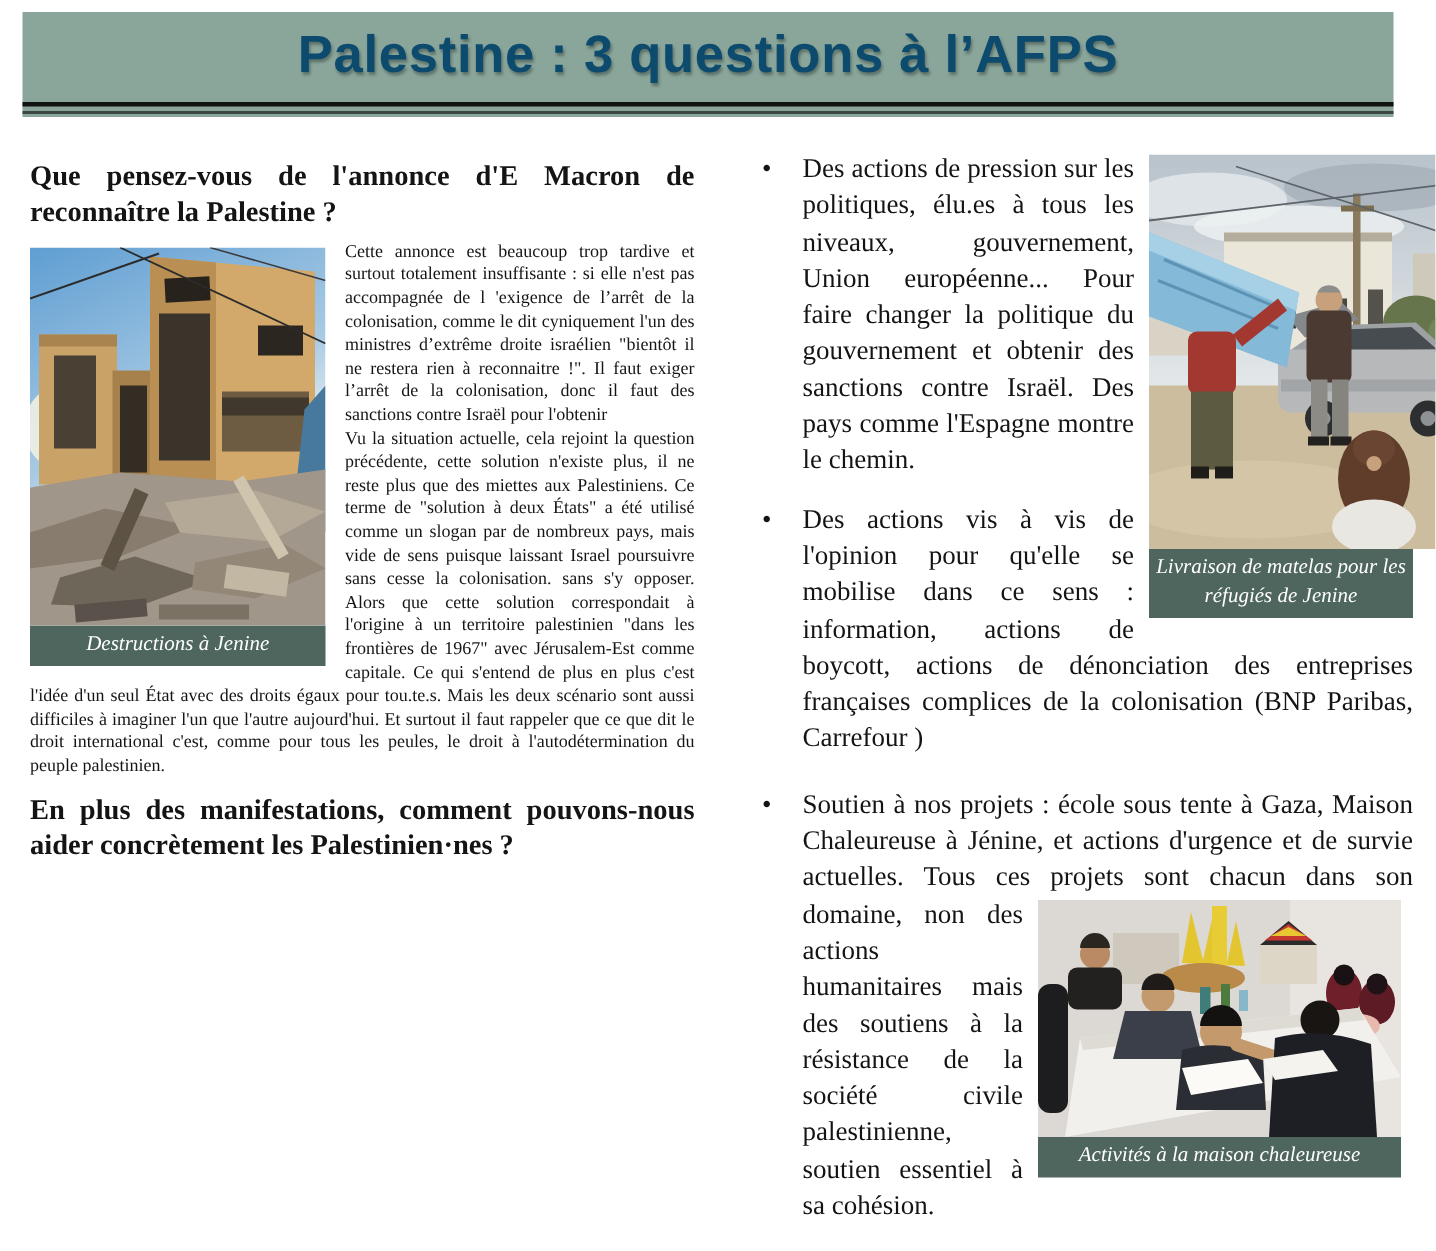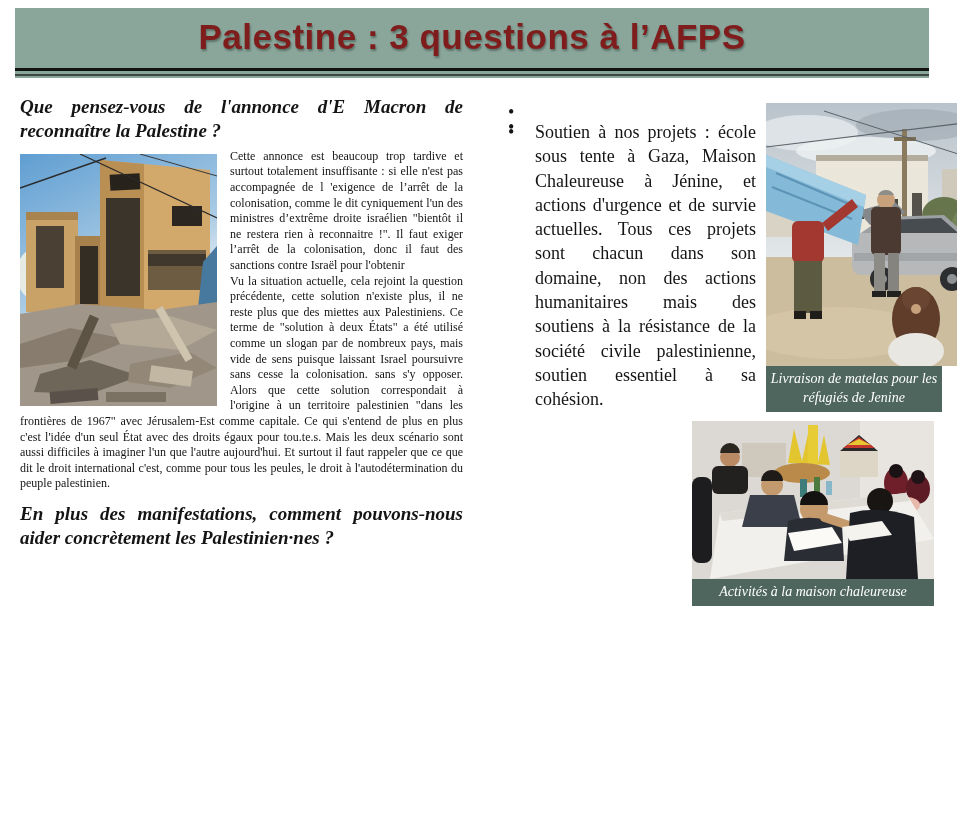--- a/index.html
+++ b/index.html
@@ -7,34 +7,34 @@
     position:relative;width:957px;height:834px;background:#ffffff;
     font-family:"Liberation Serif", serif;color:#141414;overflow:hidden;
   }
   
   .banner{
     position:absolute;left:15px;top:8px;width:914px;height:70px;
     background:#8aa69b;
   }
   .banner-title{
     font-family:"Liberation Sans", sans-serif;
-    color:#7f1d1d;font-size:35px;font-weight:600;letter-spacing:.5px;
+    color:#0c4a6e;font-size:35px;font-weight:600;letter-spacing:.5px;
     text-align:center;line-height:58px;
     text-shadow:1px 2px 2px rgba(40,50,45,.45);
   }
   .banner-line-thick{position:absolute;left:0;right:0;bottom:7px;height:3px;background:#101311;}
   .banner-line-thin{position:absolute;left:0;right:0;bottom:2px;height:2px;background:#3c4743;}
 
   
   .col-left{position:absolute;left:20px;top:94px;width:443px;}
   .col-right{position:absolute;left:505px;top:94px;width:437px;}
 
   h3.q{
-    font-size:19px;font-weight:bold;margin:1px 0 6px 0;
-    line-height:1.26;text-align:justify;clear:both;font-style:italic;
+    font-size:19px;font-weight:bold;margin:12px 0 6px 0;
+    line-height:1.26;text-align:justify;clear:both;
   }
   h3.q2{margin-top:8px;}
   h3.q3{margin-top:10px;}
   p.body{font-size:12px;line-height:1.3;text-align:justify;margin:0;}
 
   
   figure.photo{margin:0;padding:0;}
   .cap{
     display:block;background:#4e665d;color:#ffffff;
     font-style:italic;font-size:14px;line-height:1.35;text-align:center;
@@ -114,20 +114,21 @@
         <rect x="130" y="214" width="42" height="16" fill="#c2b7a2" transform="rotate(8 151 222)"></rect>
         <rect x="30" y="236" width="48" height="12" fill="#59514a" transform="rotate(-5 54 242)"></rect>
         <rect x="86" y="238" width="60" height="10" fill="#7c7264"></rect>
         <rect x="58" y="160" width="10" height="56" fill="#5c5344" transform="rotate(24 63 188)"></rect>
         <rect x="150" y="150" width="8" height="60" fill="#cfc4ae" transform="rotate(-30 154 180)"></rect>
 
         <path d="M0,34 L86,4" stroke="#2b2b2b" stroke-width="1.4" fill="none"></path>
         <path d="M60,0 L197,64" stroke="#2b2b2b" stroke-width="1.2" fill="none"></path>
         <path d="M120,0 L197,22" stroke="#3a3a3a" stroke-width="1" fill="none"></path>
       </svg>
+      <figcaption class="cap">Destructions à Jenine</figcaption>
     </figure>
 
     <p class="body">Cette annonce est beaucoup trop tardive et surtout totalement insuffisante : si elle n'est pas accompagnée de l 'exigence de l’arrêt de la colonisation, comme le dit cyniquement l'un des ministres d’extrême droite israélien "bientôt il ne restera rien à reconnaitre !". Il faut exiger l’arrêt de la colonisation, donc il faut des sanctions contre Israël pour l'obtenir</p>
 
     <p class="body">Vu la situation actuelle, cela rejoint la question précédente, cette solution n'existe plus, il ne reste plus que des miettes aux Palestiniens. Ce terme de "solution à deux États" a été utilisé comme un slogan par de nombreux pays, mais vide de sens puisque laissant Israel poursuivre sans cesse la colonisation. sans s'y opposer.  Alors que cette solution correspondait à l'origine à un territoire palestinien "dans les frontières de 1967" avec Jérusalem-Est comme capitale. Ce qui s'entend de plus en plus c'est l'idée d'un seul État avec des droits égaux pour tou.te.s. Mais les deux scénario sont aussi  difficiles à imaginer l'un que l'autre aujourd'hui. Et  surtout il faut rappeler que ce que dit le droit international c'est, comme pour tous les peules, le droit à l'autodétermination du peuple palestinien.</p>
 
     <h3 class="q q3">En plus des manifestations, comment pouvons-nous aider concrètement les Palestinien·nes ?</h3>
   </div>
 
   <div class="col-right">
@@ -198,23 +199,25 @@
         <ellipse cx="150" cy="196" rx="14" ry="12" fill="#6a4632"></ellipse>
         <ellipse cx="150" cy="248" rx="28" ry="18" fill="#e9e7e1"></ellipse>
         <circle cx="150" cy="206" r="5" fill="#c7a07c"></circle>
       </svg>
       <figcaption class="cap">Livraison de matelas pour les réfugiés de Jenine</figcaption>
     </figure>
 
     <ul class="bullets">
       <li>
         <span class="bullet">•</span>
+        <span>Des actions de pression sur les politiques, élu.es à tous les niveaux, gouvernement, Union européenne... Pour faire changer la politique du gouvernement et obtenir des sanctions contre Israël. Des pays comme l'Espagne montre le chemin.</span>
       </li>
       <li>
         <span class="bullet">•</span>
+        <span>Des actions vis à vis de l'opinion pour qu'elle se mobilise dans ce sens : information, actions de boycott, actions de dénonciation des entreprises françaises complices de la colonisation (BNP Paribas, Carrefour )</span>
       </li>
       <li class="li3">
         <span class="bullet">•</span>
         <span>Soutien à nos projets : école sous tente à Gaza, Maison Chaleureuse à Jénine, et actions d'urgence et de survie actuelles. Tous ces projets sont chacun</span>
         <figure class="photo" id="photo3">
           <svg width="242" height="158" viewBox="0 0 242 158">
             <rect width="242" height="158" fill="#dcd9d4"></rect>
             <rect x="168" y="0" width="74" height="158" fill="#e8e5e0"></rect>
             <rect x="50" y="22" width="44" height="34" fill="#cfc9bd"></rect>
 

